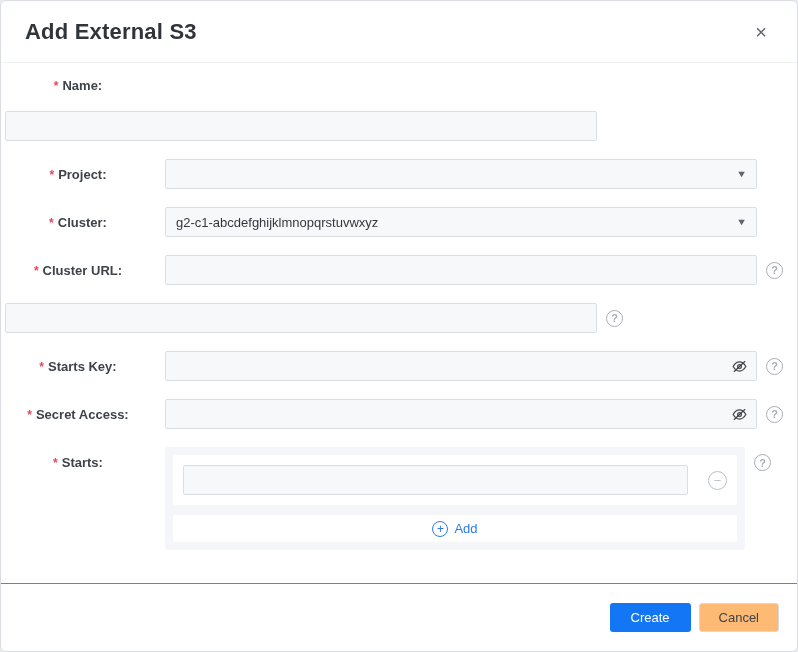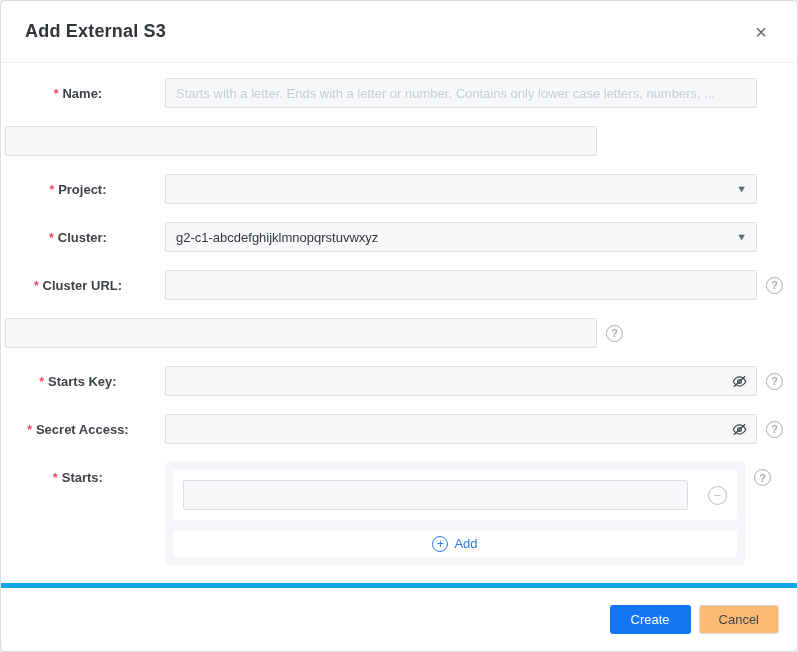--- a/index.html
+++ b/index.html
@@ -11,21 +11,21 @@
     border-radius:6px; border:1px solid #d9dce0;
     display:flex; flex-direction:column;
   }
 
   
   .modal-header {
     height:62px; flex:0 0 62px; padding:0 24px;
     display:flex; align-items:center; justify-content:space-between;
     border-bottom:1px solid #edeff2;
   }
-  .modal-title { font-size:18px; font-weight:bold; color:#30343b; letter-spacing:.2px; }
+  .modal-title { font-size:22px; font-weight:bold; color:#30343b; letter-spacing:.2px; }
   .close-btn {
     font-size:20px; line-height:1; color:#5f6670; cursor:pointer;
     width:24px; height:24px; display:flex; align-items:center; justify-content:center;
   }
 
   
   .modal-body { flex:1 1 auto; padding-top:15px; overflow:hidden; }
   .form-row { display:flex; align-items:center; margin-bottom:18px; }
   .label-cell {
     flex:0 0 160px; width:160px; text-align:center; padding-right:6px;
@@ -87,21 +87,21 @@
     color:#2b7ce9; font-size:13px; cursor:pointer;
   }
   .plus-circle {
     width:16px; height:16px; border-radius:50%; border:1.5px solid #2b7ce9;
     display:flex; align-items:center; justify-content:center;
     font-size:12px; line-height:1; margin-right:6px;
   }
 
   
   .modal-footer {
-    flex:0 0 68px; border-top:5px solid #0ea5e9;
+    flex:0 0 68px; border-top:1px solid #0ea5e9;
     display:flex; align-items:center; justify-content:flex-end;
     padding:0 18px; gap:8px;
   }
   .btn { height:29px; border-radius:3px; font-size:13px; font-family:inherit; cursor:pointer; }
   .btn-primary { background:#1276f5; color:#ffffff; border:none; padding:0 21px; }
   .btn-default { background:#fdba74; color:#3e434a; border:1px solid #d6dade; padding:0 19px; }
 </style>
 </head>
 <body>
 
@@ -110,23 +110,20 @@
   <div class="modal-header">
     <div class="modal-title">Add External S3</div>
     <div class="close-btn">×</div>
   </div>
 
   <div class="modal-body">
 
     <div class="form-row">
       <div class="label-cell">
         <span class="req">*</span><span>Name:</span>
-      </div>
-      <div class="control">
-        <input class="text-input" type="text" placeholder="Starts with a letter. Ends with a letter or number. Contains only lower case letters, numbers, ..." style="">
       </div>
     </div>
 
     <div class="form-row">
       <div class="control">
         <input class="text-input" type="text" value="" style="">
       </div>
     </div>
 
     <div class="form-row">

